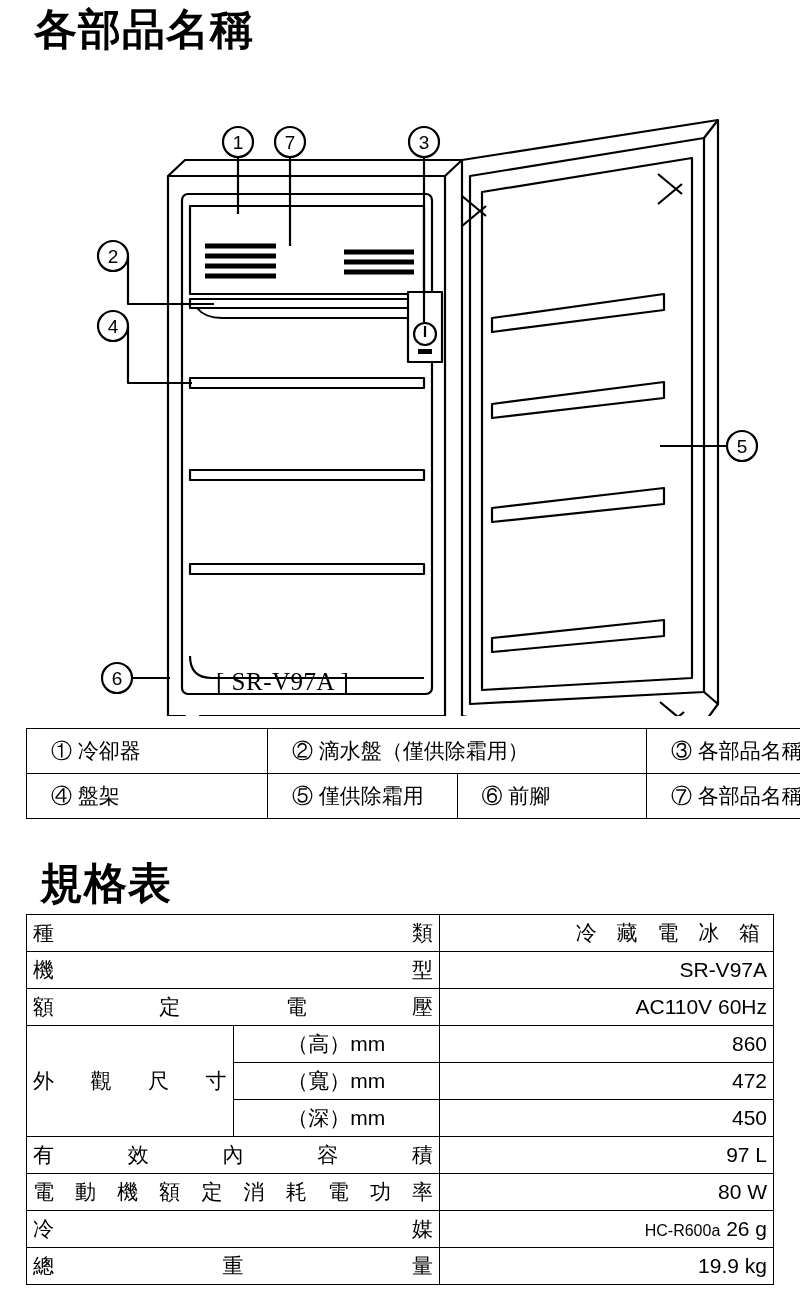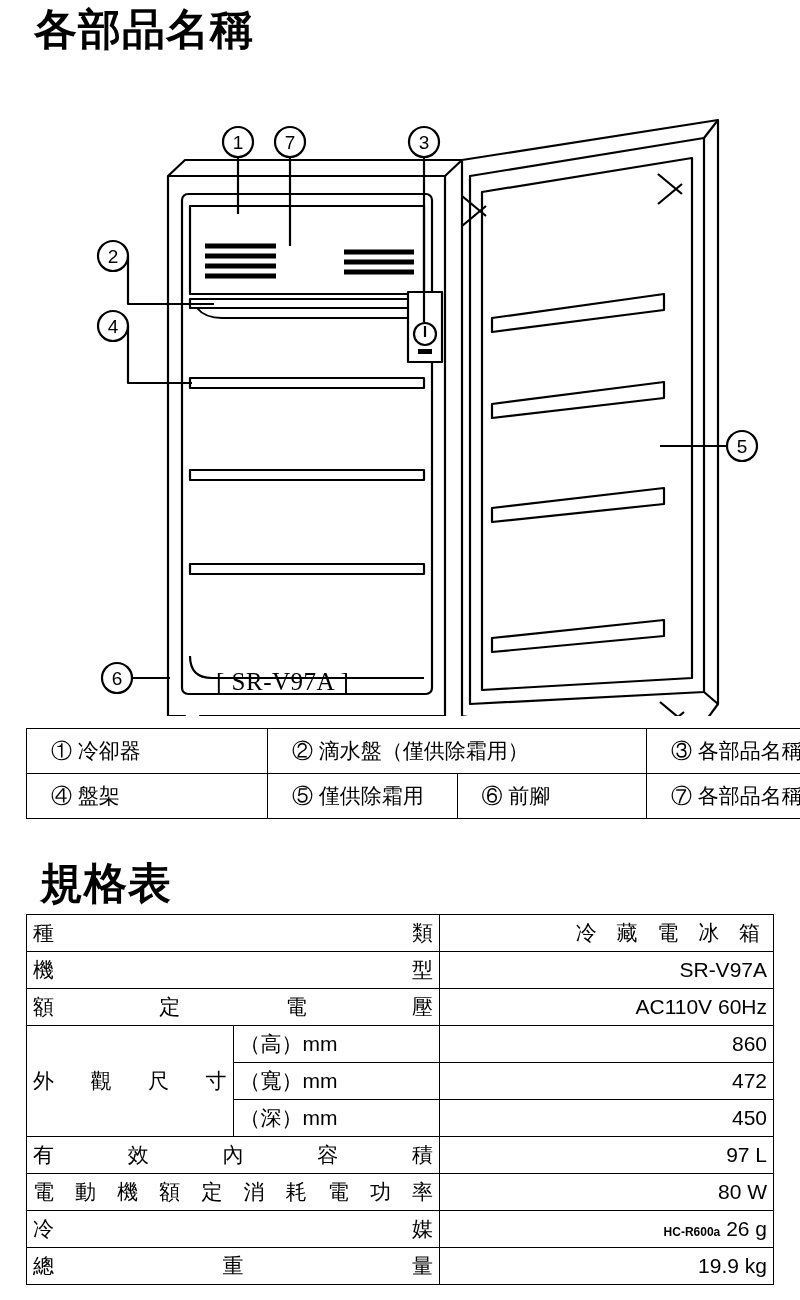--- a/index.html
+++ b/index.html
@@ -97,25 +97,24 @@
   }
   .val {
     text-align: right;
     white-space: nowrap;
   }
   .val-wide {
     letter-spacing: 7px;
     padding-left: 7px;
   }
   .small-ref {
-    font-size: 12px;
-    font-weight: bold;
+    font-size: 16px;
   }
   .dim-cell {
-    text-align: left;
+    text-align: center;
     white-space: nowrap;
     font-size: 21px;
   }
 </style>
 </head>
 <body>
 
 <div class="page">
 
   <div id="parts-heading" class="heading">各部品名稱</div>

